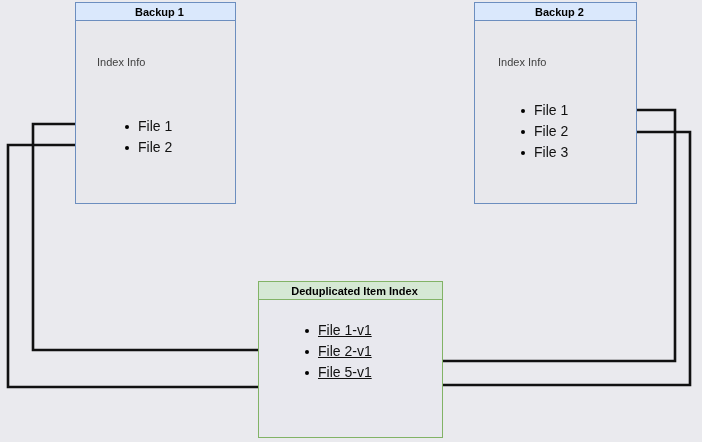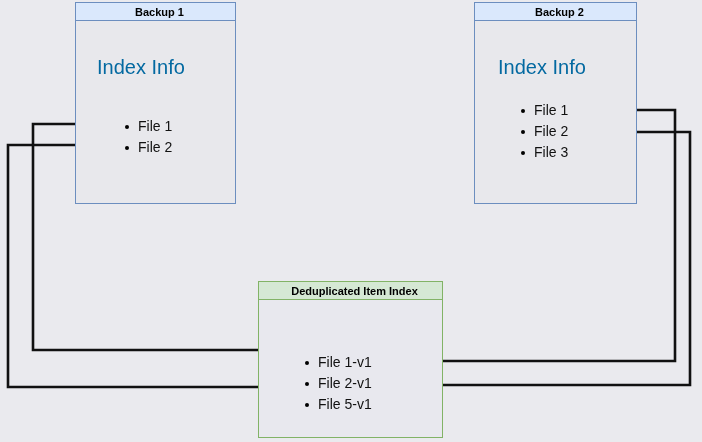--- a/index.html
+++ b/index.html
@@ -38,22 +38,22 @@
 
   #backup1{left:75px;top:2px;width:161px;height:202px;}
   #backup1 .body{height:183px;}
   #backup2{left:474px;top:2px;width:163px;height:202px;border-radius:27px;}
   #backup2 .body{height:183px;}
   #dedup{left:258px;top:281px;width:185px;height:157px;}
   #dedup .body{height:138px;}
 
   .indexinfo{
     position:absolute;
-    font-size:20px;
-    color:#0369a1;
+    font-size:11px;
+    color:#404040;
     white-space:nowrap;
   }
   #backup1 .indexinfo{left:22px;top:54px;}
   #backup2 .indexinfo{left:24px;top:54px;}
 
   
   ul.files{
     position:absolute;
     margin:0;padding:0;
     list-style:none;
@@ -120,17 +120,17 @@
 <ul class="files" id="b2list" style="left: 519px; top: 100px;">
   <li>File 1</li>
   <li>File 2</li>
   <li>File 3</li>
 </ul>
 
 <div class="box green" id="dedup">
   <div class="hdr">Deduplicated Item Index</div>
   <div class="body"></div>
 </div>
-<ul class="files" id="ddlist" style="left: 303px; top: 352px;">
+<ul class="files" id="ddlist" style="left: 303px; top: 320px; text-decoration: underline;">
   <li>File 1-v1</li>
   <li>File 2-v1</li>
   <li>File 5-v1</li>
 </ul>
 
 </body></html>

